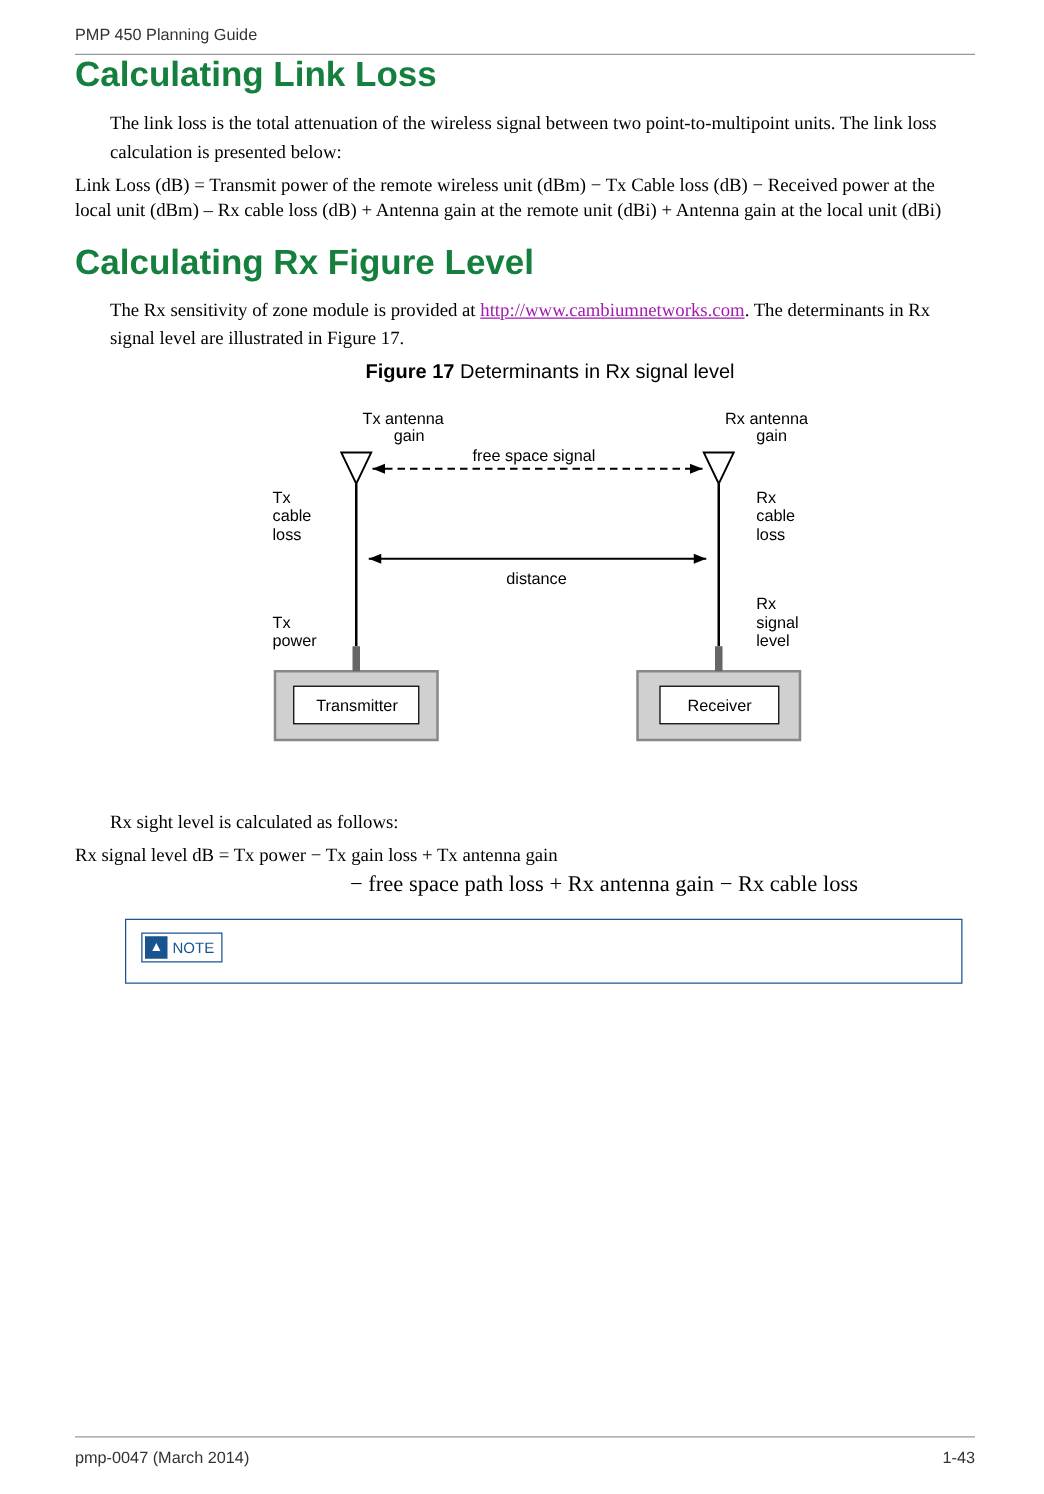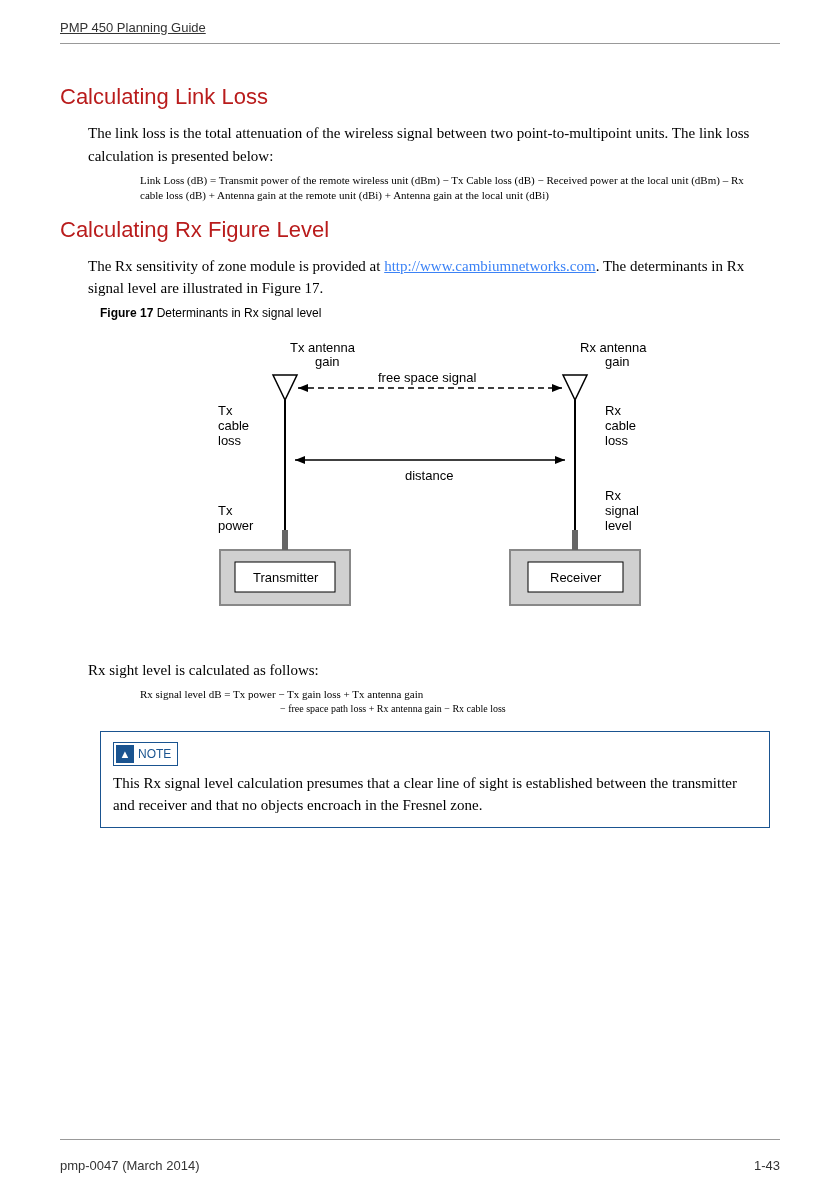--- a/index.html
+++ b/index.html
@@ -16,58 +16,56 @@
       position: relative;
       padding: 20px 55px 20px 60px;
     }
     
     .header {
       font-family: Arial, sans-serif;
       font-size: 13px;
       color: #333;
       padding-bottom: 8px;
       border-bottom: 1px solid #999;
-      margin-bottom: 40px;
-      text-decoration: underline;
     }
     
     h2 {
       font-family: Arial, sans-serif;
-      color: #b91c1c;
-      font-size: 22px;
-      font-weight: normal;
+      color: #15803d;
+      font-size: 28px;
+      font-weight: bold;
       margin-bottom: 12px;
     }
     
     .body-text {
       font-size: 15px;
       margin-left: 28px;
       margin-bottom: 6px;
       line-height: 1.5;
     }
     
     .indented-text {
-      font-size: 11px;
-      margin-left: 80px;
+      font-size: 15px;
       margin-right: 20px;
       line-height: 1.35;
       margin-bottom: 14px;
     }
     
     .link {
-      color: #3b82f6;
+      color: #a21caf;
       text-decoration: underline;
       font-family: Liberation Serif, serif;
     }
     
     .figure-caption {
       font-family: Arial, sans-serif;
-      font-size: 12px;
+      font-size: 16px;
       margin-left: 40px;
       margin-bottom: 20px;
+      text-align: center;
     }
     
     .figure-caption .label {
       font-weight: bold;
     }
     
     .diagram-container {
       margin-left: 100px;
       margin-bottom: 35px;
     }
@@ -108,30 +106,30 @@
       font-size: 15px;
       line-height: 1.5;
     }
     
     .footer {
       position: absolute;
       bottom: 22px;
       left: 60px;
       right: 55px;
       border-top: 1px solid #999;
-      padding-top: 18px;
+      padding-top: 8px;
       display: flex;
       justify-content: space-between;
       font-family: Arial, sans-serif;
       font-size: 13px;
       color: #333;
     }
     
     .formula-continued {
-      font-size: 10px;
+      font-size: 18px;
       margin-left: 220px;
       line-height: 1.35;
       margin-bottom: 10px;
     }
   </style>
 </head>
 <body>
 
 <div class="header">
   <span>PMP 450 Planning Guide</span>
@@ -213,19 +211,18 @@
 <p class="body-text">Rx sight level is calculated as follows:</p>
 
 <p class="indented-text" style="margin-bottom:0;">Rx signal level  dB   =  Tx power  −  Tx gain loss  +  Tx antenna gain</p>
 <p class="formula-continued">−  free space path loss  +  Rx antenna gain  −  Rx cable loss</p>
 
 <div class="note-box">
   <div class="note-badge">
     <span class="note-badge-icon">▲</span>
     <span>NOTE</span>
   </div>
-  <p class="note-text">This Rx signal level calculation presumes that a clear line of sight is established between the transmitter and receiver and that no objects encroach in the Fresnel zone.</p>
 </div>
 
 <div class="footer">
   <span>pmp-0047 (March 2014)</span>
   <span>1-43</span>
 </div>
 
 </body></html>

